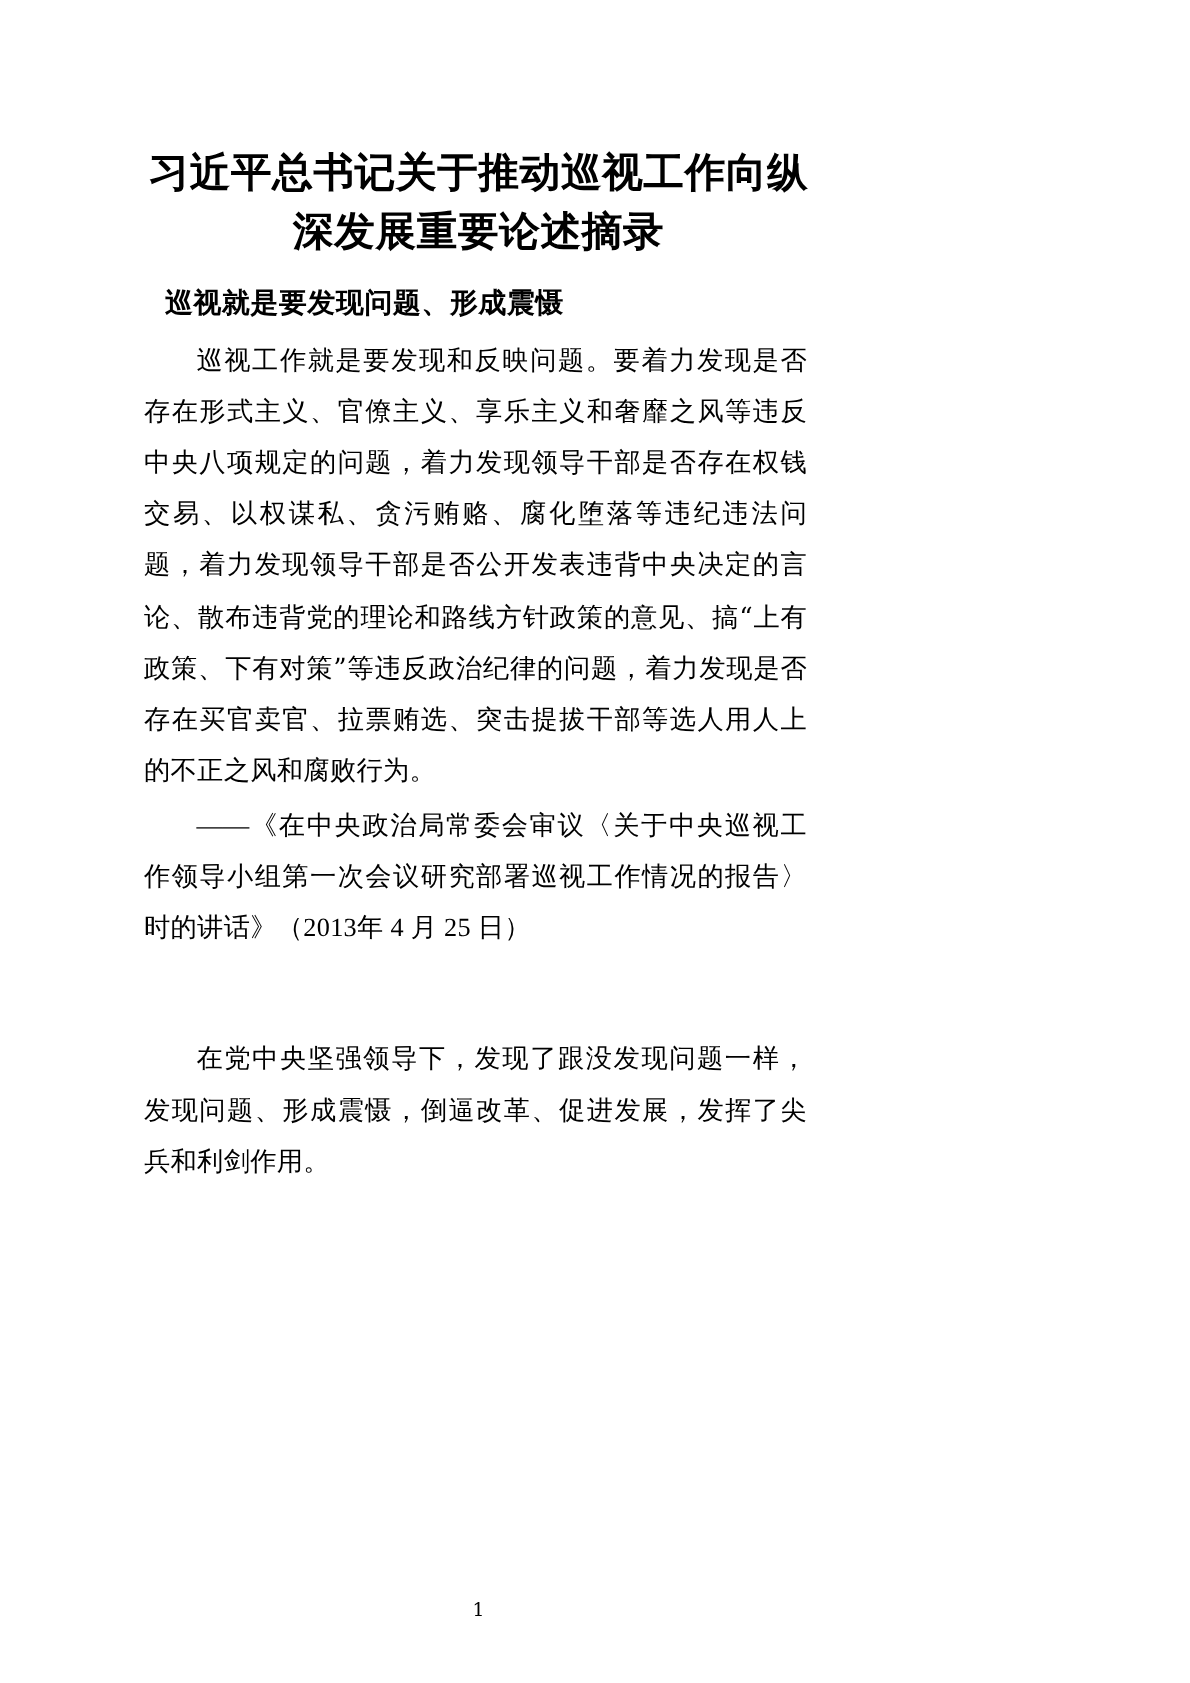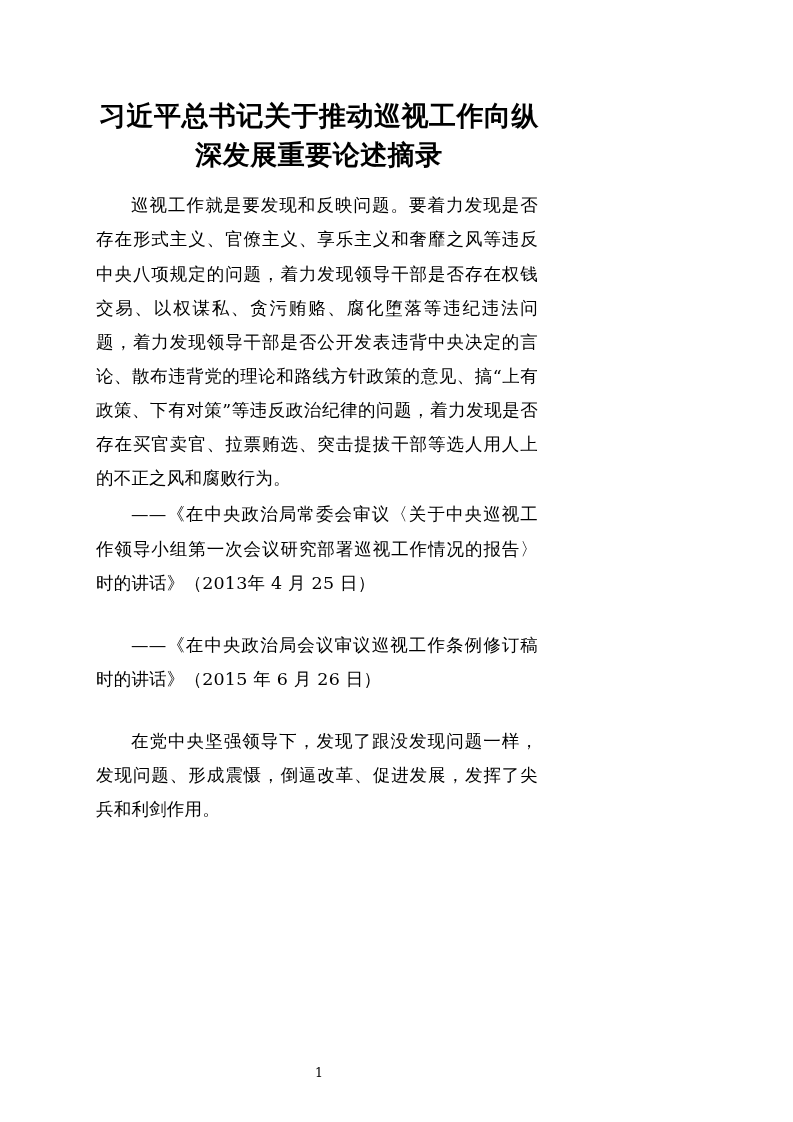--- a/index.html
+++ b/index.html
@@ -43,20 +43,21 @@
     font-size: 17.5px;
     line-height: 1.95;
     text-align: justify;
     text-justify: inter-ideograph;
     margin: 0 4px 2px 0;
     text-indent: 2em;
     letter-spacing: 0.2px;
   }
   .para.source {
     text-indent: 2em;
+    font-family: Liberation Serif, serif;
   }
   .spacer {
     height: 26px;
   }
   .page-number {
     position: absolute;
     left: 0;
     right: 0;
     bottom: 42px;
     text-align: center;
@@ -65,29 +66,29 @@
     color: #000000;
   }
 </style>
 </head>
 <body>
 
 <div class="page">
 
   <h1 class="doc-title">习近平总书记关于推动巡视工作向纵深发展重要论述摘录</h1>
 
+  <h2 class="section-heading">巡视就是要发现问题、形成震慑</h2>
 
   <p class="para">巡视工作就是要发现和反映问题。要着力发现是否存在形式主义、官僚主义、享乐主义和奢靡之风等违反中央八项规定的问题，着力发现领导干部是否存在权钱交易、以权谋私、贪污贿赂、腐化堕落等违纪违法问题，着力发现领导干部是否公开发表违背中央决定的言论、散布违背党的理论和路线方针政策的意见、搞“上有政策、下有对策”等违反政治纪律的问题，着力发现是否存在买官卖官、拉票贿选、突击提拔干部等选人用人上的不正之风和腐败行为。</p>
 
   <p class="para source">——《在中央政治局常委会审议〈关于中央巡视工作领导小组第一次会议研究部署巡视工作情况的报告〉时的讲话》（2013年 4 月 25 日）</p>
 
   <div class="spacer"></div>
 
 
-  <p class="para source">——《在中央政治局会议审议巡视工作条例修订稿时的讲话》（2015 年 6 月 26 日）</p>
 
   <div class="spacer"></div>
 
   <p class="para">在党中央坚强领导下，发现了跟没发现问题一样，发现问题、形成震慑，倒逼改革、促进发展，发挥了尖兵和利剑作用。</p>
 
   <div class="page-number">1</div>
 
 </div>
 
 </body></html>

